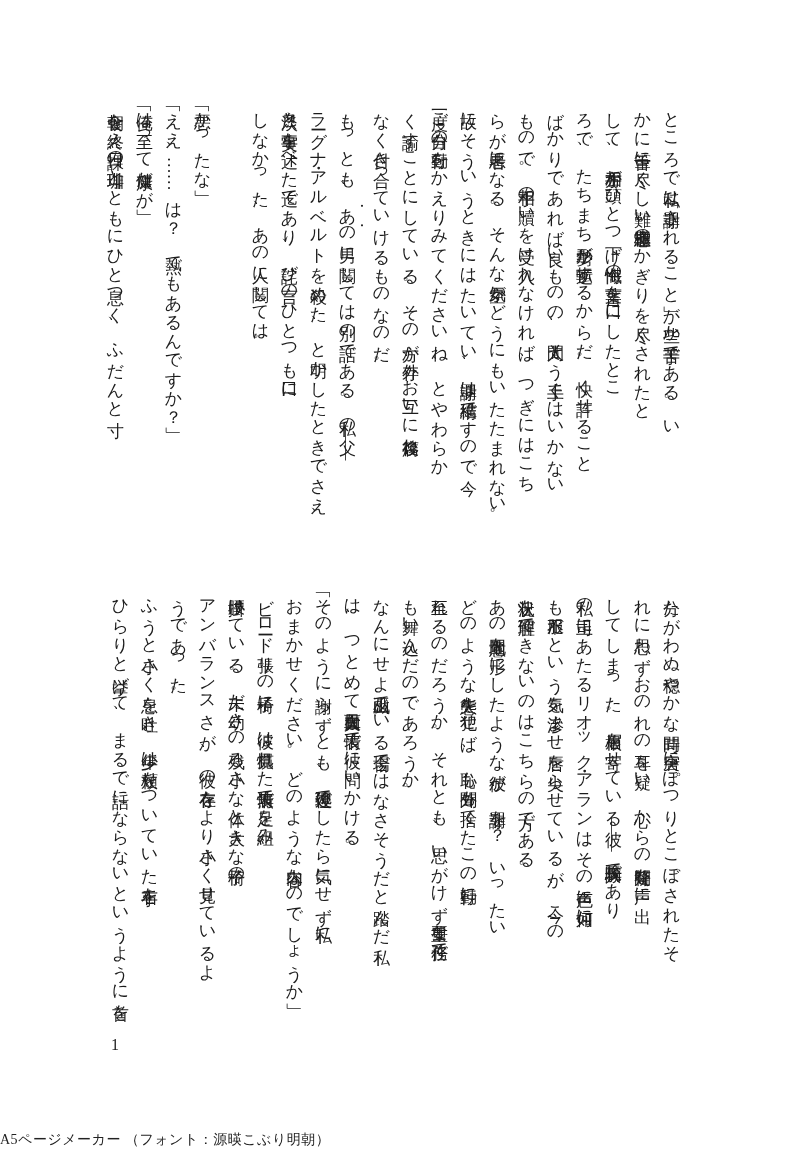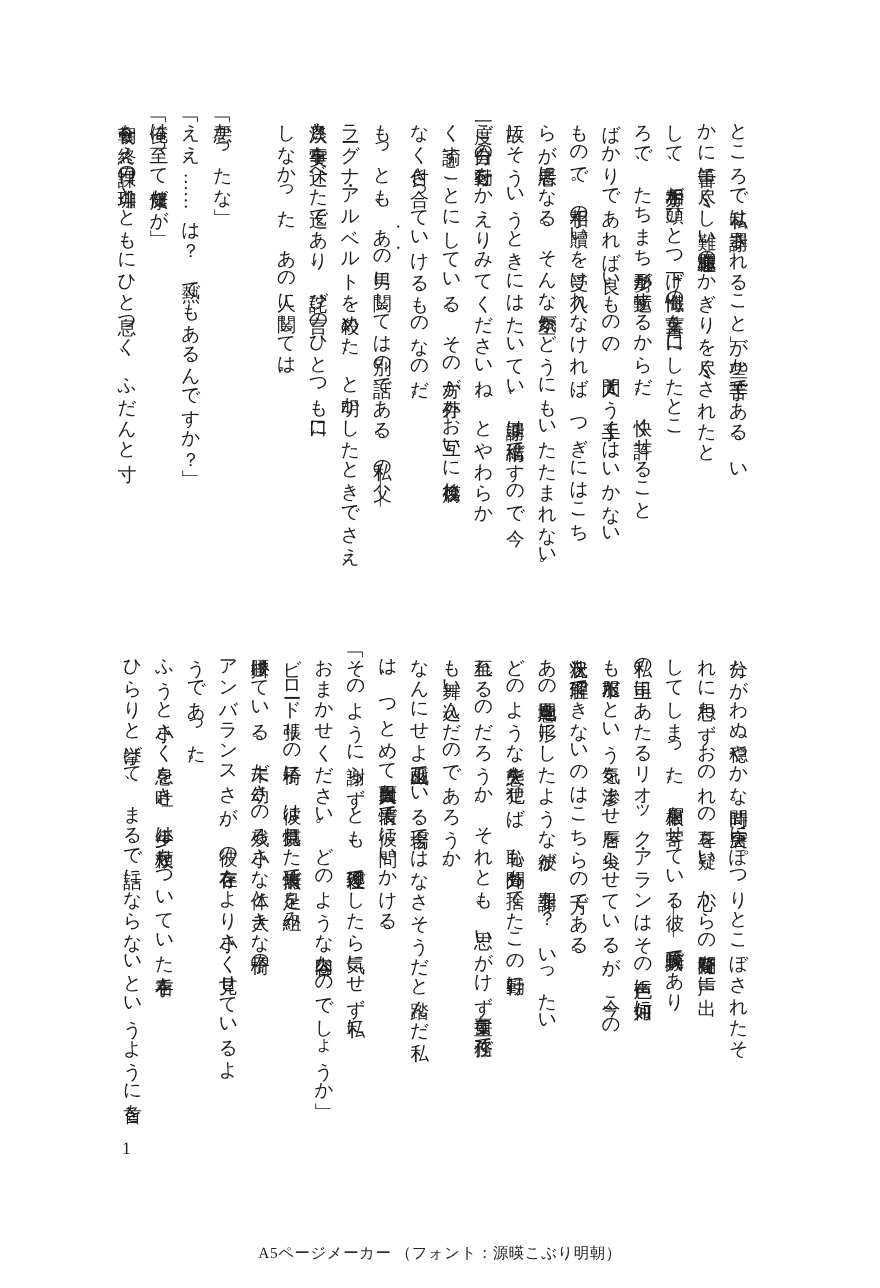--- a/index.html
+++ b/index.html
@@ -53,21 +53,21 @@
     left: 111px;
     top: 1036px;
     font-size: 16px;
     color: #1c1c1c;
   }
   .footer-caption {
     position: absolute;
     left: 0;
     top: 1131px;
     width: 100%;
-    text-align: center;
+    text-align: left;
     font-size: 14px;
     letter-spacing: 0.5px;
     color: #222222;
   }
 </style>
 </head>
 <body>
 
 <div class="page">
 

